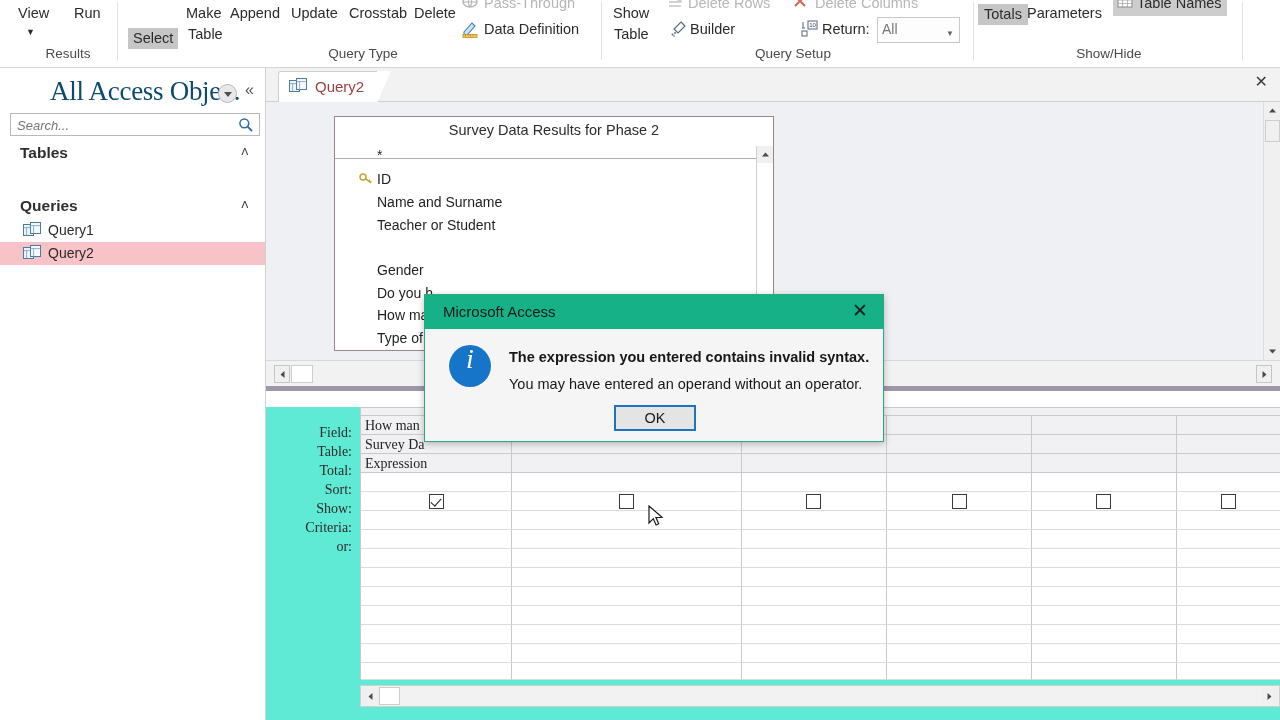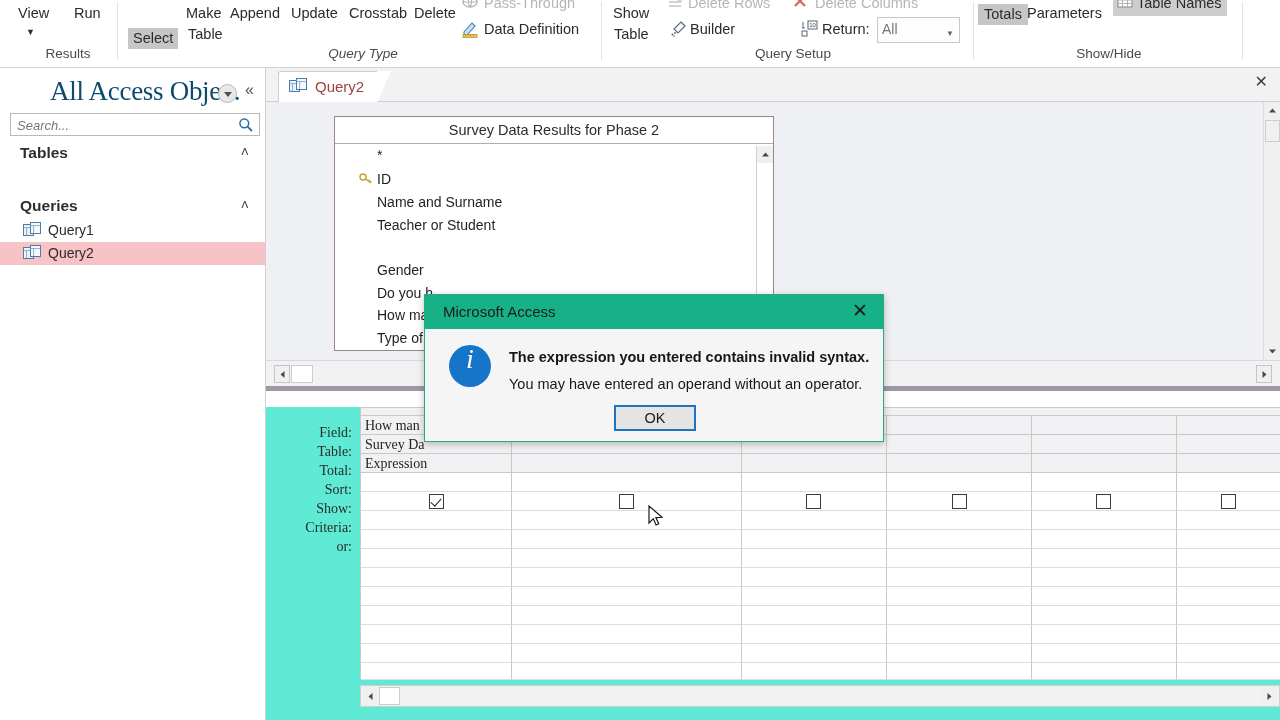--- a/index.html
+++ b/index.html
@@ -147,21 +147,21 @@
   .sb-thumb {
     position: absolute; left: 1px; width: 15px;
     background: #f0f0f0; border: 1px solid #cdcdcd;
   }
 
   .tablebox {
     position: absolute; left: 68px; top: 14px; width: 440px; height: 235px;
     background: #ffffff; border: 1px solid #9a8686;
   }
   .tablebox .tb-title {
-    position: absolute; left: 0; top: 0; width: 438px; height: 27px;
+    position: absolute; left: 0; top: 0; width: 438px; height: 42px;
     border-bottom: 1px solid #b9a9a9;
     font-size: 14.5px; color: #2c2c2c; text-align: center; line-height: 27px;
   }
   .tablebox .tb-list {
     position: absolute; left: 0; top: 28px; width: 438px; height: 206px;
     overflow: hidden;
   }
   .field-row {
     position: absolute; left: 0; width: 410px; height: 22.5px;
     font-size: 14px; color: #1f1f1f;
@@ -413,21 +413,21 @@
             <rect x="1" y="2" width="14" height="11" fill="#fbfbfb" stroke="#8a8a8a" stroke-width="1"></rect>
             <path d="M1 6h14M1 9.5h14M5.5 6v7M10.5 6v7" stroke="#a8a8a8" stroke-width="0.8"></path>
           </svg>
       </span>
 
       <div class="group-sep" style="left:1242px;"></div>
     </div>
 
     <div class="ribbon-labels">
       <div class="group-label" style="left:18px; width:100px;">Results</div>
-      <div class="group-label" style="left:128px; width:470px;font-style:italic;">Query Type</div>
+      <div class="group-label" style="left:128px; width:470px;">Query Type</div>
       <div class="group-label" style="left:613px; width:360px;">Query Setup</div>
       <div class="group-label" style="left:978px; width:262px;">Show/Hide</div>
       <div class="ribbon-collapse">˄</div>
     </div>
   </div>
 
   <div class="navpane">
     <div class="nav-title">All Access Obje...</div>
     <div class="nav-dropdown"></div>
     <div class="nav-collapse">«</div>

